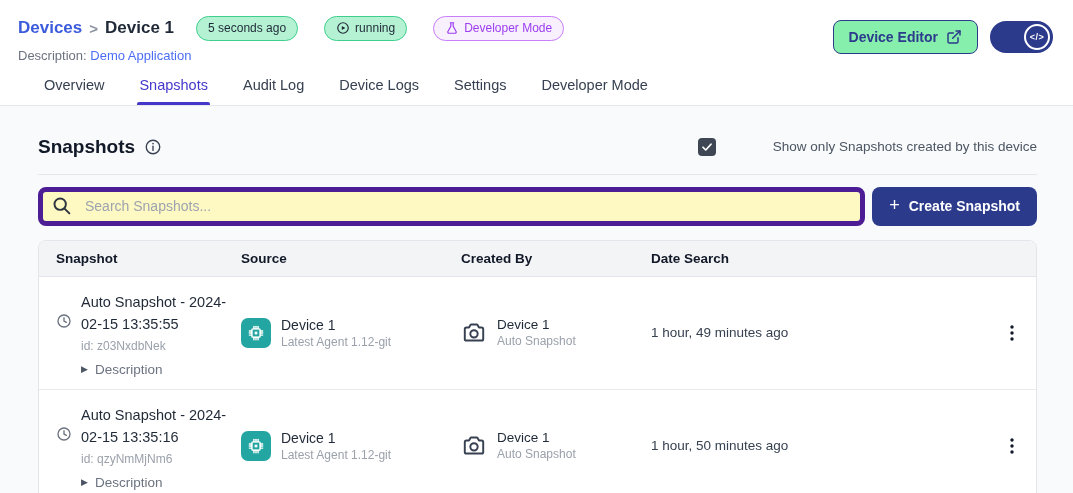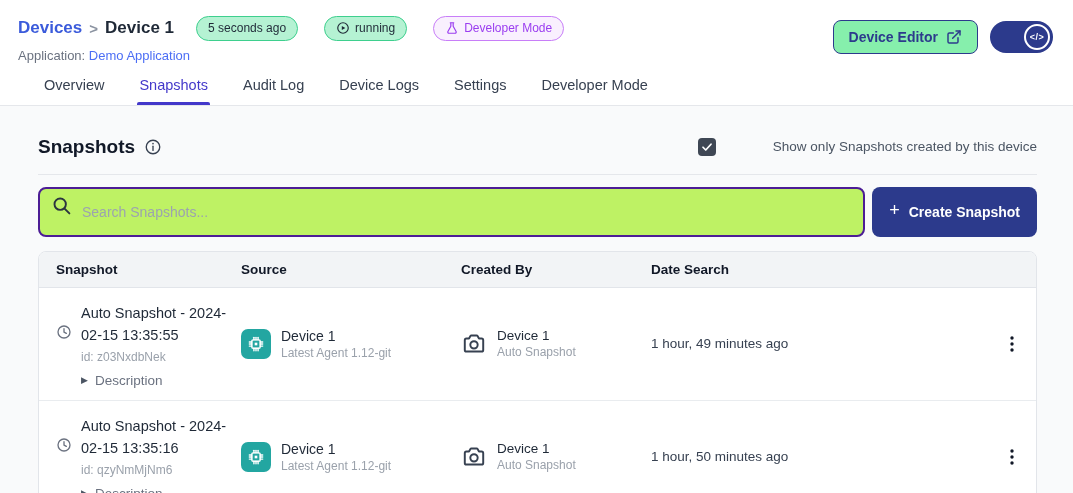--- a/index.html
+++ b/index.html
@@ -39,22 +39,22 @@
   .content { background:#f9fafb; padding:30px 36px 0 38px; height:100%; }
   .section-head { display:flex; justify-content:space-between; align-items:center; padding-bottom:16px; border-bottom:1px solid #e5e7eb; }
   .section-title-wrap { display:flex; align-items:center; gap:9px; }
   .section-title { font-size:19px; font-weight:600; color:#111827; }
   .filter-wrap { display:flex; align-items:center; gap:9px; cursor:pointer; }
   .checkbox { width:18px; height:18px; border-radius:4px; background:#3f4754; display:flex; align-items:center; justify-content:center; }
   .filter-label { font-size:13.5px; color:#4b5563;margin-left:48px; }
 
   .search-row { display:flex; margin-top:12px; gap:7px; }
   .search-box { position:relative; flex:1; }
-  .search-box input { width:100%; height:50px; border:2px solid #4c1d95; border-radius:8px;
-    padding:0 12px 0 42px; font-size:14px; color:#374151; background:#bef264; outline:none;
+  .search-box input { width:100%; height:39px; border:5px solid #4c1d95; border-radius:8px;
+    padding:0 12px 0 42px; font-size:14px; color:#374151; background:#fef9c3; outline:none;
     font-family:"Liberation Sans", sans-serif; }
   .search-box input::placeholder { color:#9ca3af; }
   .search-icon { position:absolute; left:13px; top:8px; }
   .create-btn { display:inline-flex; align-items:center; gap:9px; background:#2c3a8c; color:#fff;
     border:none; border-radius:8px; font-size:14px; font-weight:bold; padding:0 17px; cursor:pointer;
     font-family:"Liberation Sans", sans-serif; }
   .plus-glyph { font-size:18px; font-weight:normal; margin-top:-2px; }
 
   
   .table { margin-top:14px; background:#fff; border:1px solid #e2e5ea; border-radius:8px 8px 0 0; overflow:hidden; }
@@ -100,21 +100,21 @@
         </span>
         <span class="badge purple">
           <svg width="14" height="14" viewBox="0 0 24 24" fill="none" stroke="#9b3df0" stroke-width="2" stroke-linecap="round" stroke-linejoin="round">
               <path d="M9 3h6M10 3v6l-5 9a2 2 0 0 0 1.7 3h10.6a2 2 0 0 0 1.7-3l-5-9V3"></path>
             </svg>
           <span>Developer Mode</span>
         </span>
       </span>
     </div>
     <div class="app-line">
-      <span>Application:</span>
+      <span>Description:</span>
       <a>Demo Application</a>
     </div>
   </div>
   <div class="top-right">
     <button class="device-editor-btn">
       <span>Device Editor</span>
       <svg width="16" height="16" viewBox="0 0 24 24" fill="none" stroke="#2c3a8c" stroke-width="2.2" stroke-linecap="round" stroke-linejoin="round">
           <path d="M18 13v6a2 2 0 0 1-2 2H5a2 2 0 0 1-2-2V8a2 2 0 0 1 2-2h6"></path>
           <polyline points="15 3 21 3 21 9"></polyline>
           <line x1="10" y1="14" x2="21" y2="3"></line>

